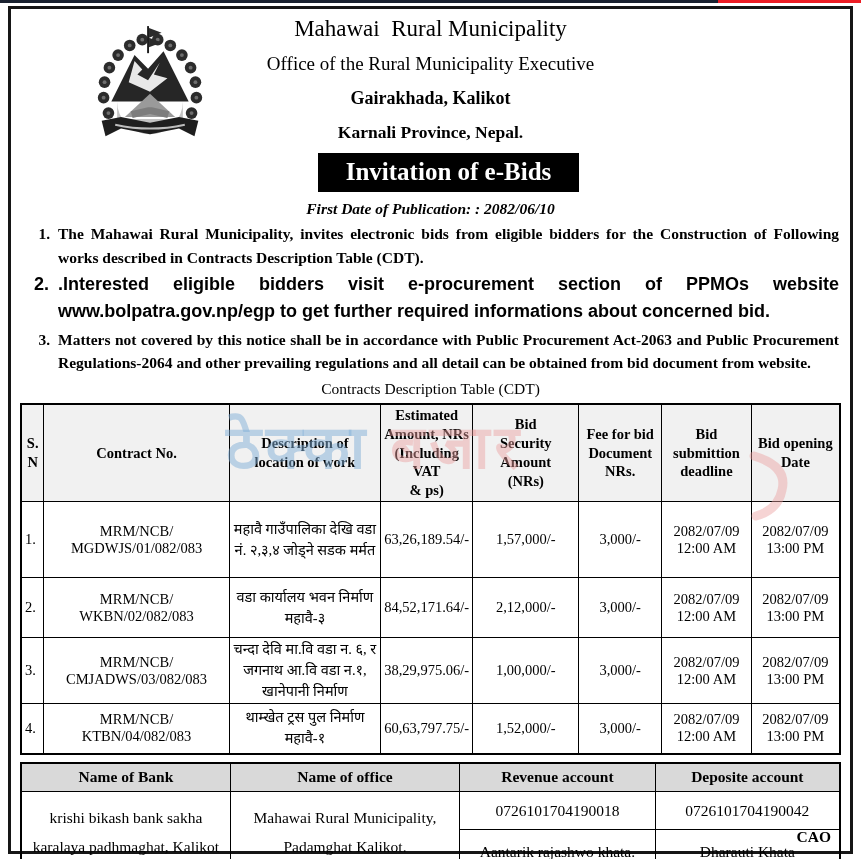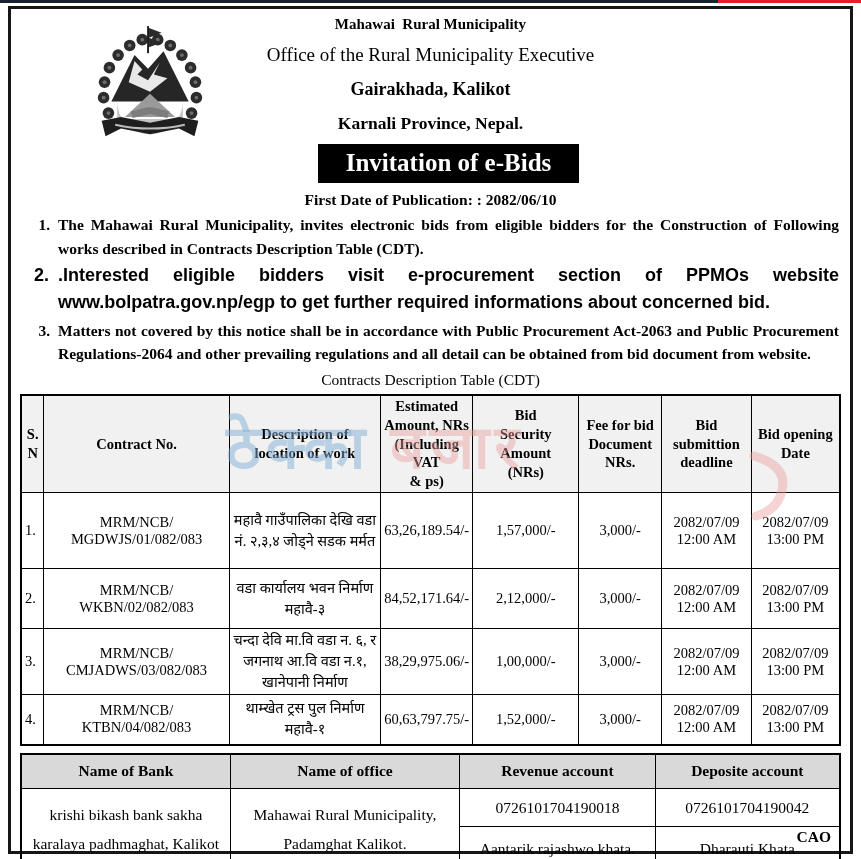--- a/index.html
+++ b/index.html
@@ -3,28 +3,28 @@
 <meta charset="utf-8">
 <style>
   html,body{margin:0;padding:0;background:#fff;}
   .page{position:relative;width:861px;height:859px;background:#fff;overflow:hidden;
         font-family:"Liberation Serif", serif;color:#000;}
   .topline-dark{position:absolute;top:0;left:0;width:718px;height:3px;}
   .topline-red{position:absolute;top:0;left:718px;width:143px;height:3px;}
   .frame{position:absolute;top:6px;left:8px;right:8px;bottom:5px;border:3px solid #161616;}
 
   .header{position:relative;text-align:center;padding-top:16px;z-index:1;}
-  .h-title{font-size:15px;font-weight:bold;white-space:pre;}
+  .h-title{font-size:23px;font-weight:normal;white-space:pre;}
   .h-office{font-size:19px;font-weight:normal;margin-top:11px;}
   .h-addr{font-size:18px;font-weight:bold;margin-top:13px;}
   .h-prov{font-size:17.5px;font-weight:bold;margin-top:13px;}
   .banner-wrap{margin-top:10px;padding-left:36px;}
   .banner{display:inline-block;background:#000;color:#fff;font-size:25px;font-weight:bold;
           padding:5px 28px 6px;}
-  .pubdate{font-size:15.5px;font-weight:bold;margin-top:8px;}
+  .pubdate{font-size:15.5px;font-weight:bold;margin-top:8px;font-style:italic;}
 
   .logo{position:absolute;left:92px;top:24px;width:116px;height:126px;}
 
   .notice{position:relative;z-index:1;margin:4px 22px 0 24px;font-weight:bold;}
   .notice ol{margin:0;padding-left:30px;font-size:15.5px;line-height:1.52;text-align:justify;}
   .notice li{padding-left:4px;margin-bottom:2px;}
   .notice li.sans{font-family:"Liberation Sans", sans-serif;font-size:18px;}
 
   .cdt-title{position:relative;z-index:1;text-align:center;font-weight:normal;font-size:15.5px;margin:5px 0 5px;}
 
@@ -32,21 +32,21 @@
   table.cdt{width:821px;font-size:14.5px;text-align:center;border:2.5px solid #000;}
   table.cdt th,table.cdt td{border:1.5px solid #000;vertical-align:middle;padding:1px 3px;}
   table.cdt thead tr{height:90px;}
   table.cdt thead th{font-weight:bold;background:#f1f1f1;line-height:1.3;}
   .pre{white-space:pre-line;}
   td.sn{text-align:left;padding-left:2px;}
   td.desc{font-size:14.5px;line-height:1.45;padding:2px 5px;}
 
   table.bank{width:821px;font-size:15.5px;text-align:center;border:2.5px solid #000;margin-top:7px;}
   table.bank th,table.bank td{border:1.5px solid #000;vertical-align:middle;padding:2px 6px;}
-  table.bank thead tr{height:35px;}
+  table.bank thead tr{height:29px;}
   table.bank thead th{font-weight:bold;}
   table.bank tbody tr.r1{height:38px;margin-top:26px;}
   table.bank tbody tr.r2{height:45px;}
   td.tall{line-height:1.85;}
 
   .cao{position:absolute;top:828px;right:30px;font-weight:bold;font-size:15.5px;z-index:1;}
 
   .watermark{position:absolute;left:226px;top:418px;z-index:2;pointer-events:none;
              font-weight:bold;font-size:60px;line-height:1;letter-spacing:5px;white-space:nowrap;}
   .wm-tail{position:absolute;left:748px;top:450px;z-index:2;pointer-events:none;}

